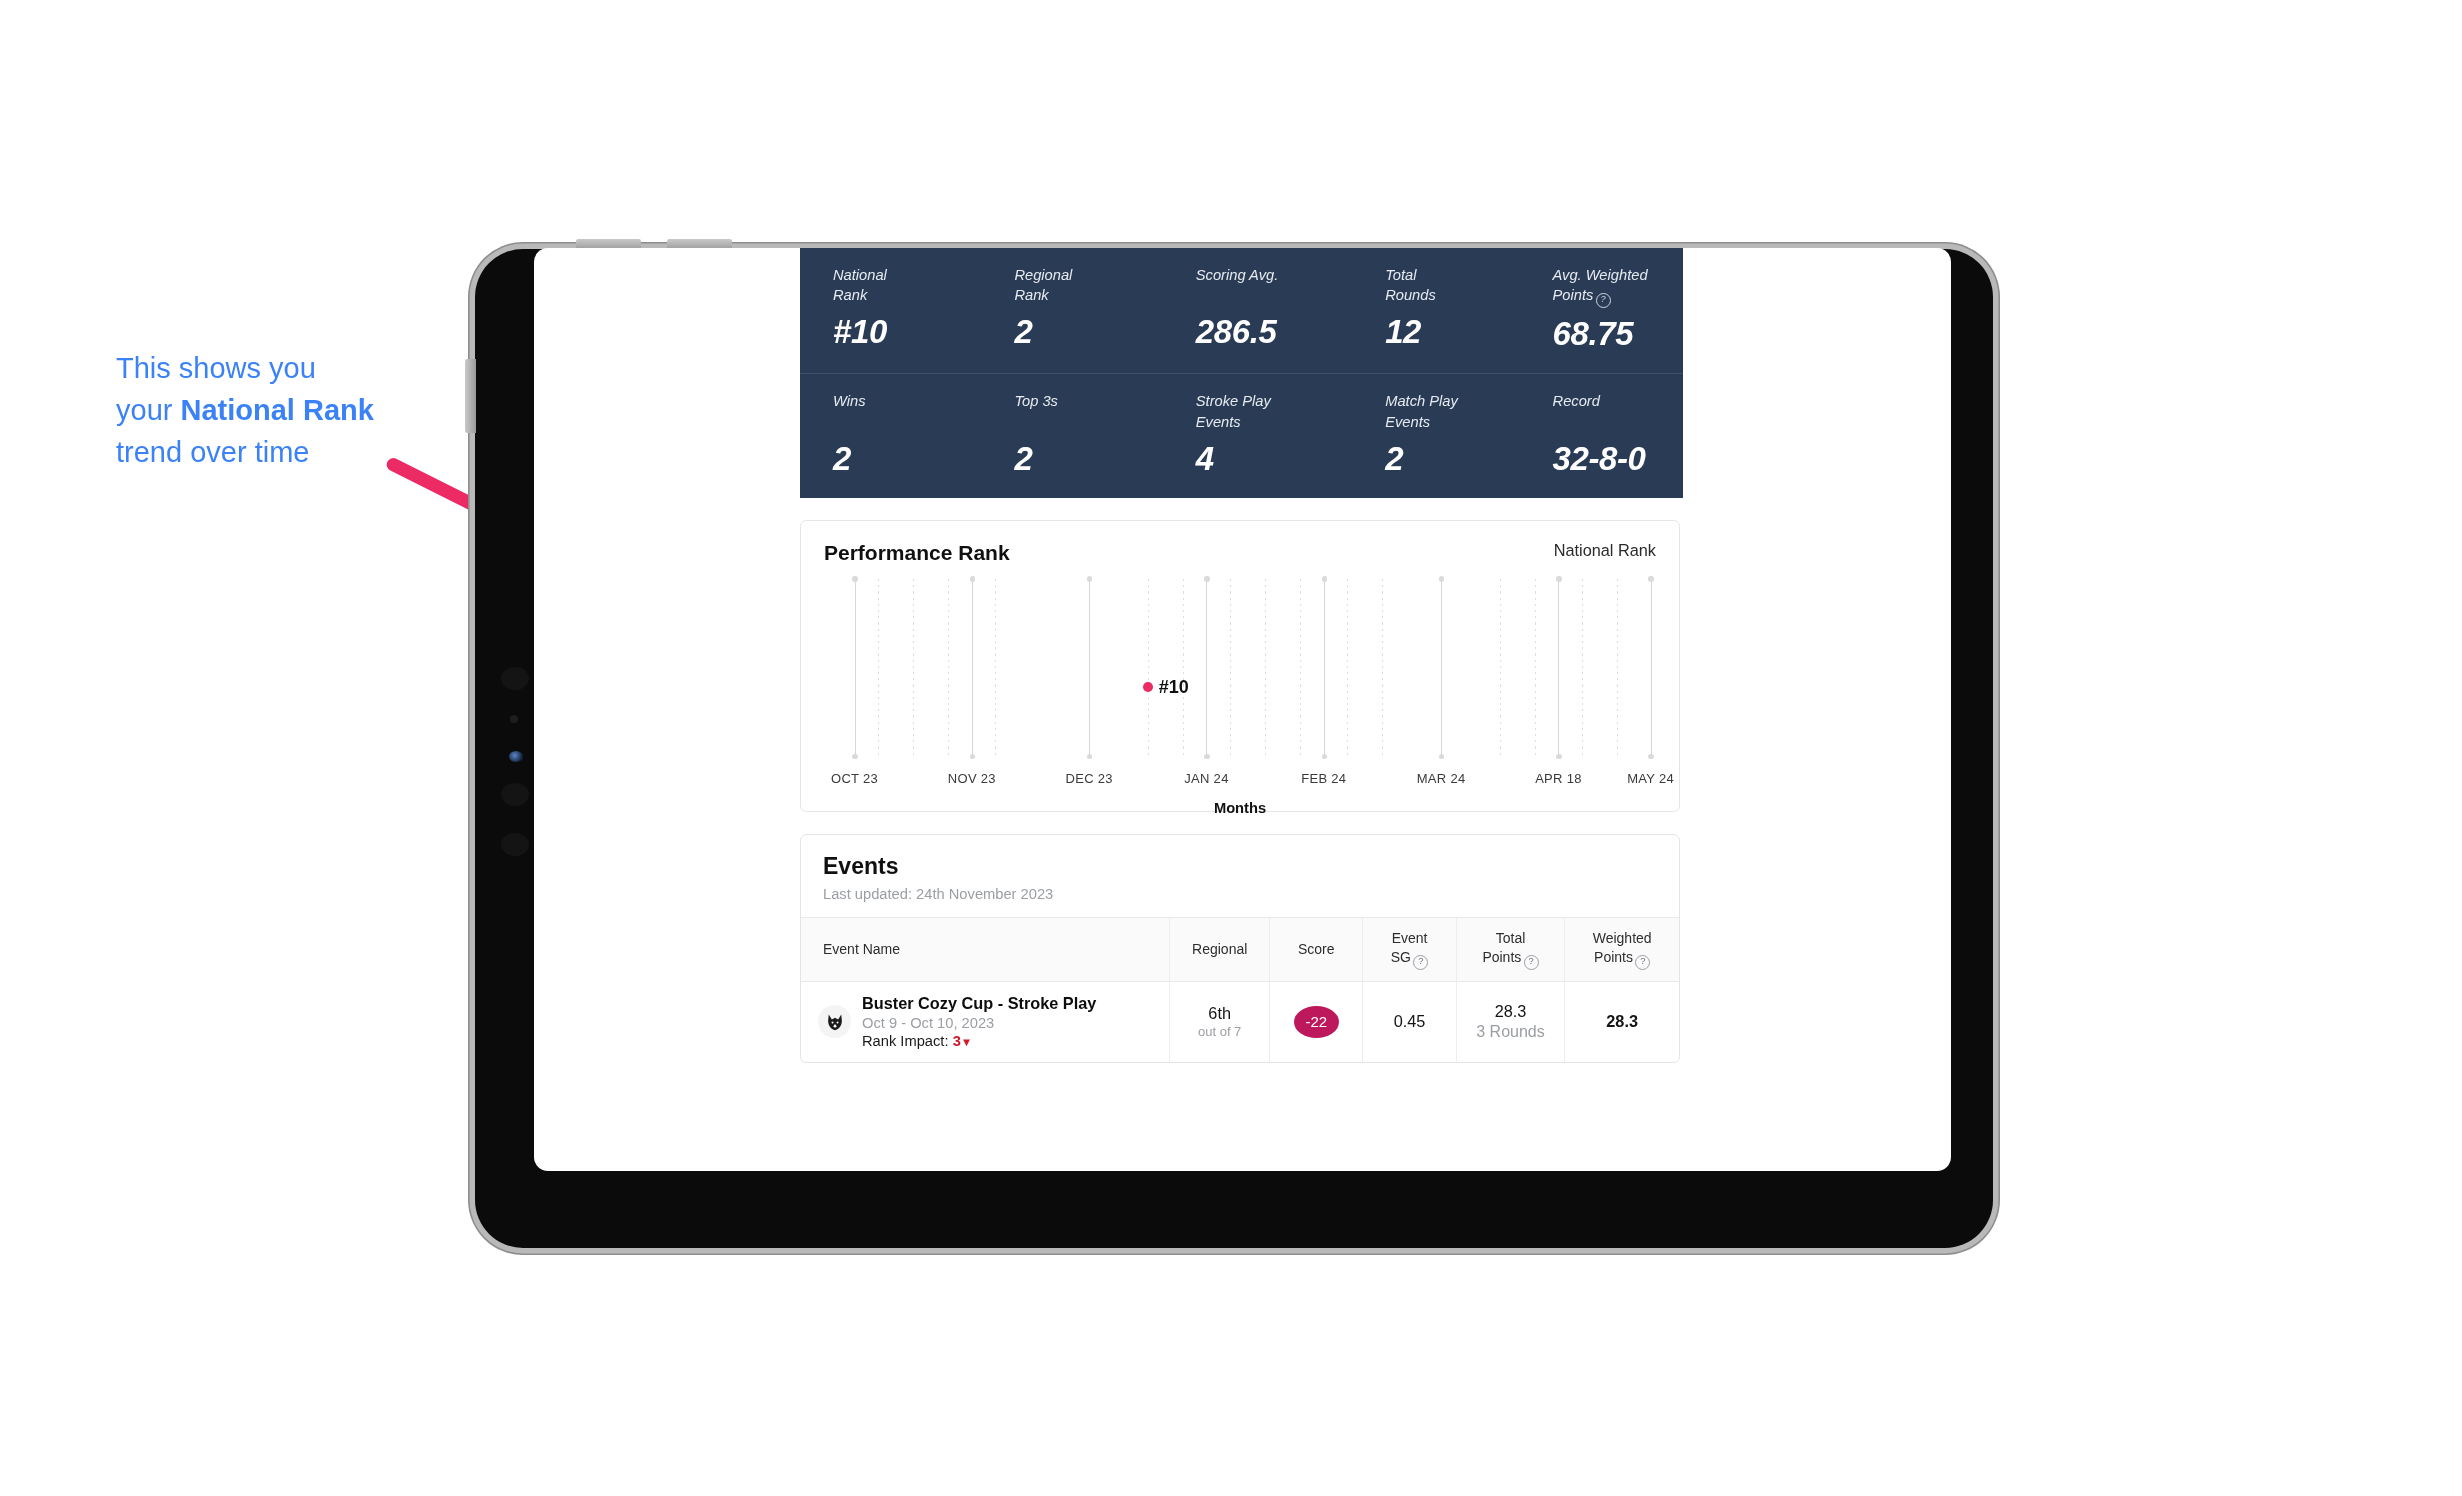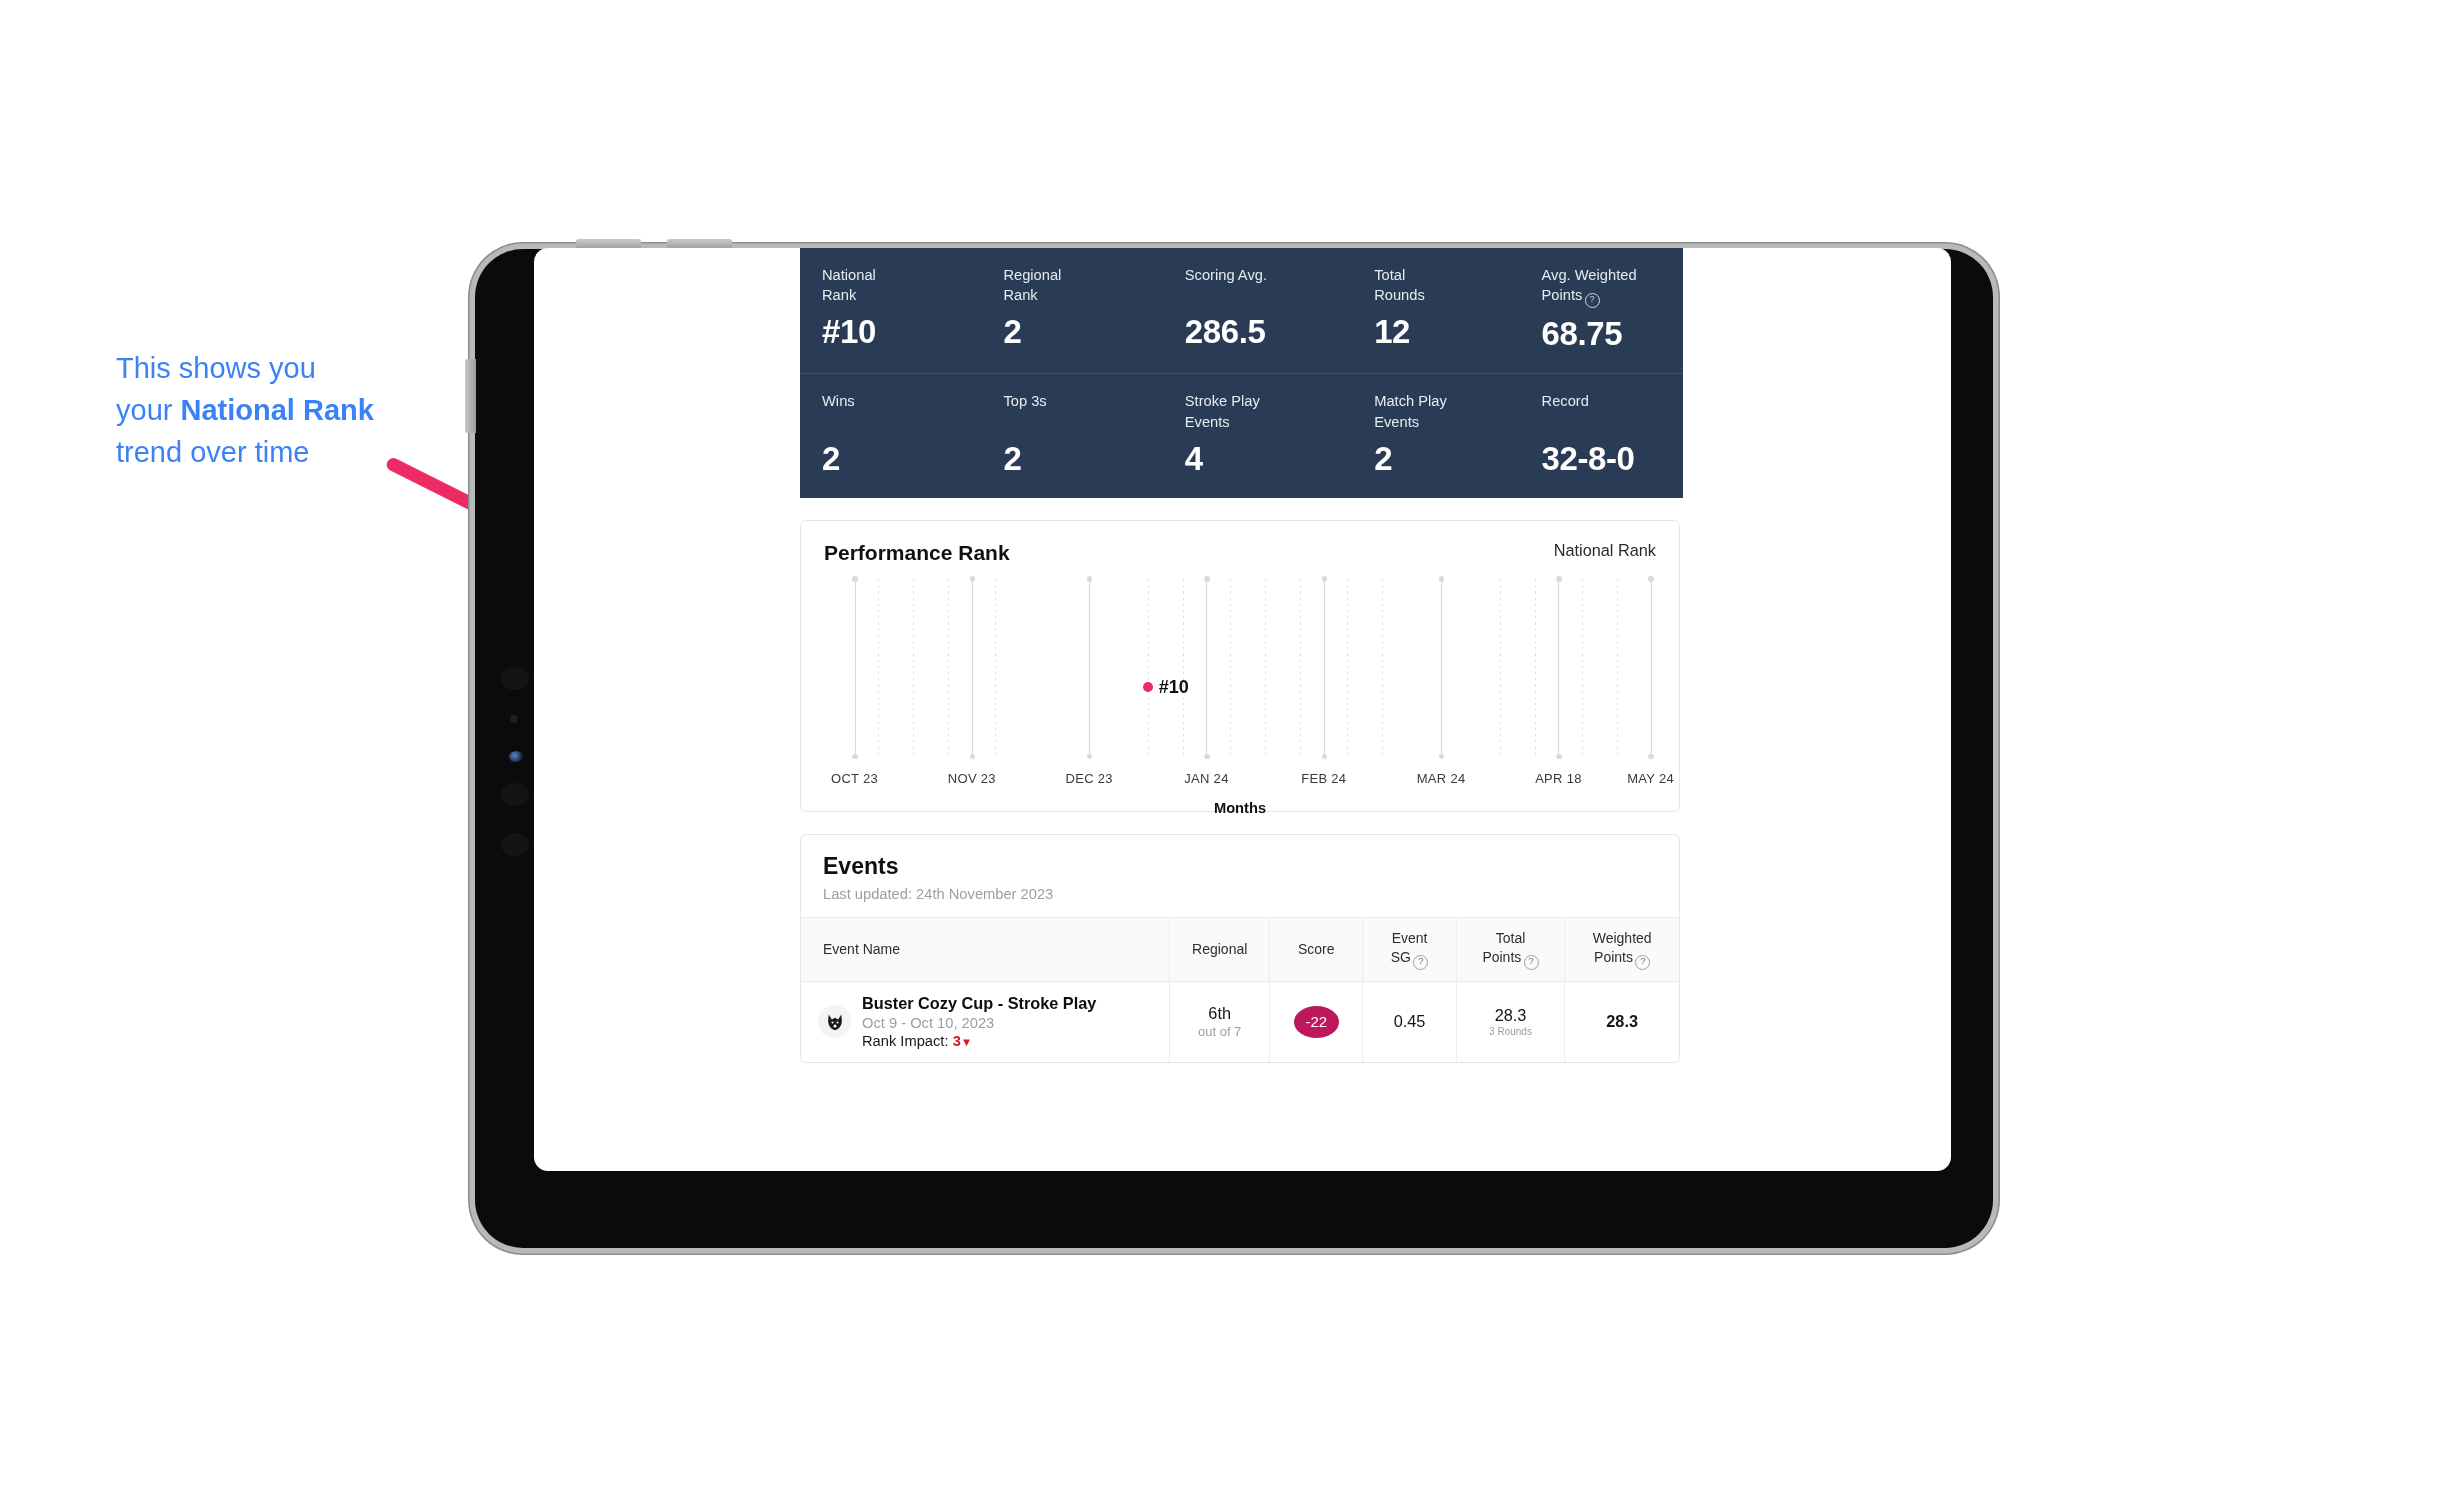--- a/index.html
+++ b/index.html
@@ -116,21 +116,22 @@
     background: #ffffff;
   }
 
   
   .stats-panel {
     background: #2a3c55;
     width: 883px;
   }
   .stats-row {
     display: flex;
-    padding: 17px 0 20px 0;
+    padding: 17px 0 20px 11px;
+    font-style: italic;
   }
   .stats-row.row-2 { border-top: 1.5px solid #3d4f69; }
   .stat-cell {
     flex: 0 0 auto;
     color: #ffffff;
     padding-left: 12.4px;
   }
   .stat-cell.c0 { width: 169px; padding-left: 22px; }
   .stat-cell.c1 { width: 169px; }
   .stat-cell.c2 { width: 177px; }
@@ -357,21 +358,21 @@
     min-width: 36px;
     padding: 8.5px 4.6px;
     border-radius: 50%;
     background: #be185d;
     color: #ffffff;
     font-size: 15px;
     font-weight: 400;
     line-height: 1;
   }
   .tp-main { font-size: 16.3px; }
-  .tp-sub { font-size: 10px; color: #9b9ea3; margin-top: 1.5px; }
+  .tp-sub { font-size: 16px; color: #9b9ea3; margin-top: 1.5px; }
   .wp-main { font-size: 16.3px; font-weight: 700; }
 </style>
 </head>
 <body>
 
 <div id="stage">
 
   <div class="annotation-text">
     <span>This shows you</span><br>
     <span>your </span><b>National Rank</b><br>

